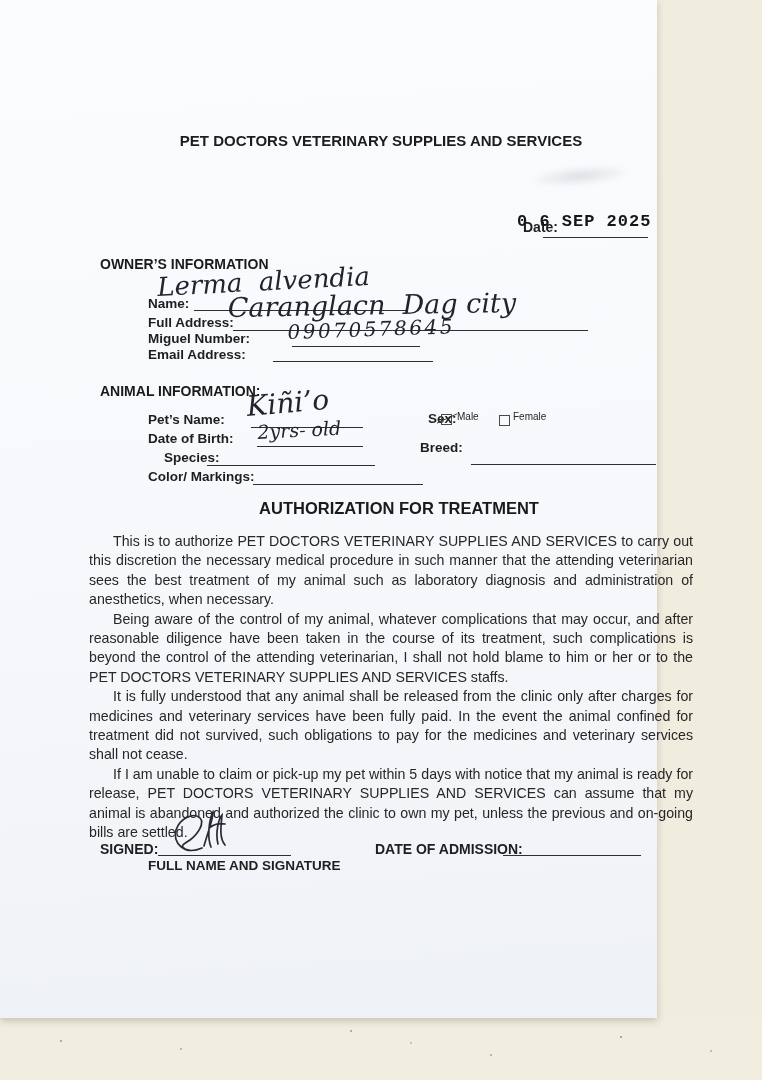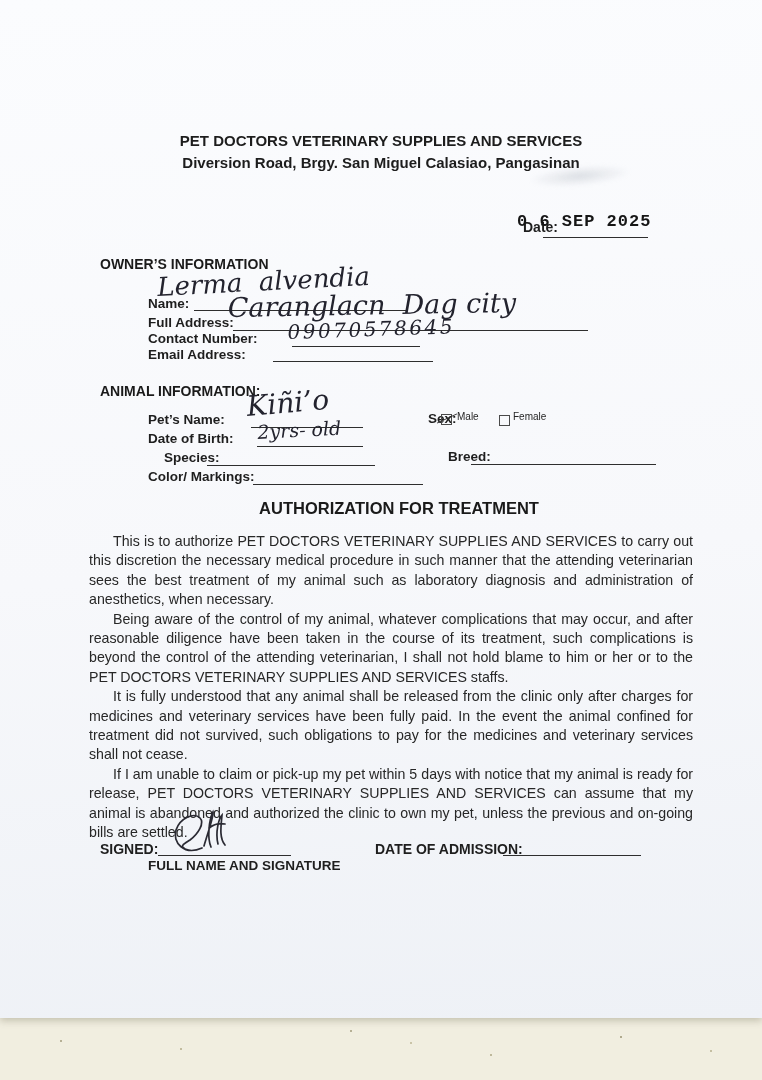--- a/index.html
+++ b/index.html
@@ -8,21 +8,21 @@
     background:#f0edde;
     font-family:"Liberation Sans", sans-serif;
     color:#262626;
   }
   .page { position:relative; width:762px; height:1080px; overflow:hidden; }
   .bed { position:absolute; left:0; top:1018px; width:762px; height:62px; background:#f1eee0; }
   .speckles { position:absolute; left:60px; top:1040px; width:2px; height:2px; background:#b6b095;
     box-shadow: 120px 8px 0 #c2bc9f, 290px -10px 0 #b6b095, 430px 14px 0 #beb89b,
                 560px -4px 0 #b0aa8e, 650px 10px 0 #c5bfa2, 350px 2px 0 #cac4a8; }
   .paper {
-    position:absolute; left:0; top:0; width:762px; height:1018px;
+    position:absolute; left:0; top:0; width:657px; height:1018px;
     background:linear-gradient(176deg, #fbfcfe 0%, #f7f8fb 55%, #eef1f6 100%);
     box-shadow:0 3px 7px rgba(100,95,70,0.30);
   }
   .abs { position:absolute; }
   .hdr { left:0; top:130px; width:762px; text-align:center; font-weight:bold;
          font-size:15px; line-height:22px; color:#1d1d1d; }
   .lbl { font-weight:bold; color:#1e1e1e; font-size:13.5px; white-space:nowrap; }
   .lbl14 { font-weight:bold; color:#1e1e1e; font-size:14px; white-space:nowrap; }
   .sect { font-weight:bold; color:#1a1a1a; font-size:14px; white-space:nowrap; }
   .plain { font-size:10px; color:#262626; white-space:nowrap; }
@@ -50,38 +50,37 @@
 
   <div class="bed"></div>
   <div class="speckles"></div>
 
   <div class="paper">
 
     <div class="abs smudge"></div>
 
     <div class="abs hdr">
       <div>PET DOCTORS VETERINARY SUPPLIES AND SERVICES</div>
-      <div>Diversion Road, Brgy. San Miguel Calasiao, Pangasinan</div>
     </div>
 
     <span class="abs lbl14" style="left:505px; top:219px;padding-left:18px;">Date:</span>
     <span class="abs stamp" style="left:517px; top:212px;">0 6 SEP 2025</span>
     <div class="uline" style="left:543px; top:237px; width:105px;"></div>
 
     <span class="abs sect" style="left:100px; top:256px;">OWNER’S INFORMATION</span>
 
     <span class="abs lbl" style="left:148px; top:296px;">Name:</span>
     <div class="uline" style="left:194px; top:310px; width:212px;"></div>
     <span class="hand" style="left:158px; top:272px; font-size:26px; transform:rotate(-3deg);">Lerma  alvendia</span>
 
     <span class="abs lbl" style="left:148px; top:315px;">Full Address:</span>
     <div class="uline" style="left:233px; top:330px; width:355px;"></div>
     <span class="hand" style="left:228px; top:292px; font-size:27px; transform:rotate(-1deg);">Caranglacn  Dag city</span>
 
-    <span class="abs lbl" style="left:148px; top:331px;">Contact Number:</span>
+    <span class="abs lbl" style="left:148px; top:331px;">Miguel Number:</span>
     <div class="uline" style="left:292px; top:346px; width:128px;"></div>
     <span class="hand" style="left:288px; top:320px; font-size:20px; letter-spacing:2.5px; transform:rotate(-2deg);">09070578645</span>
 
     <span class="abs lbl" style="left:148px; top:347px;">Email Address:</span>
     <div class="uline" style="left:273px; top:361px; width:160px;"></div>
     <span class="hand" style="left:280px; top:348px; font-size:14px;"></span>
 
     <span class="abs sect" style="left:100px; top:383px;">ANIMAL INFORMATION:</span>
 
     <span class="abs lbl" style="left:148px; top:412px;">Pet’s Name:</span>
@@ -95,21 +94,21 @@
     <span class="abs plain" style="left:513px; top:411px;text-align:center;">Female</span>
 
     <span class="abs lbl" style="left:148px; top:431px;">Date of Birth:</span>
     <div class="uline" style="left:257px; top:446px; width:106px;"></div>
     <span class="hand" style="left:258px; top:421px; font-size:19px; transform:rotate(-3deg);">2yrs- old</span>
 
     <span class="abs lbl" style="left:164px; top:450px;">Species:</span>
     <div class="uline" style="left:207px; top:465px; width:168px;"></div>
     <span class="hand" style="left:215px; top:452px; font-size:14px;"></span>
 
-    <span class="abs lbl" style="left:420px; top:449px;margin-left:28px;">Breed:</span>
+    <span class="abs lbl" style="left:420px; top:440px;">Breed:</span>
     <div class="uline" style="left:471px; top:464px; width:185px;"></div>
     <span class="hand" style="left:478px; top:451px; font-size:14px;"></span>
 
     <span class="abs lbl" style="left:148px; top:469px;">Color/ Markings:</span>
     <div class="uline" style="left:253px; top:484px; width:170px;"></div>
     <span class="hand" style="left:260px; top:471px; font-size:14px;"></span>
 
     <div class="abs title-auth">AUTHORIZATION FOR TREATMENT</div>
 
     <div class="abs paras">

